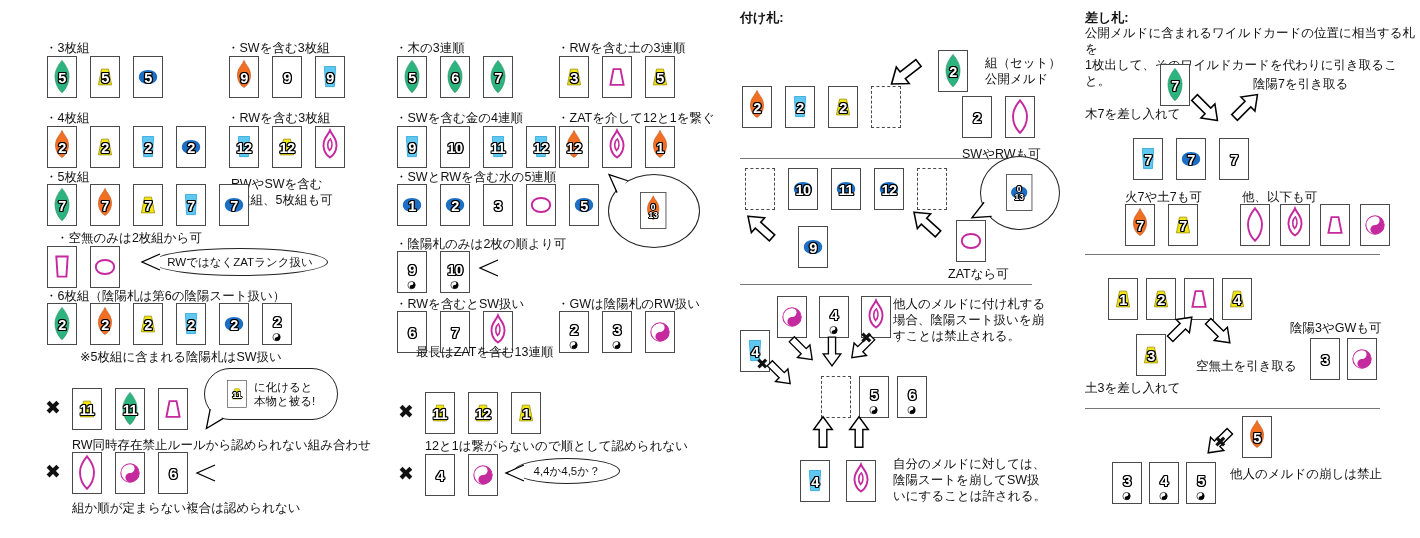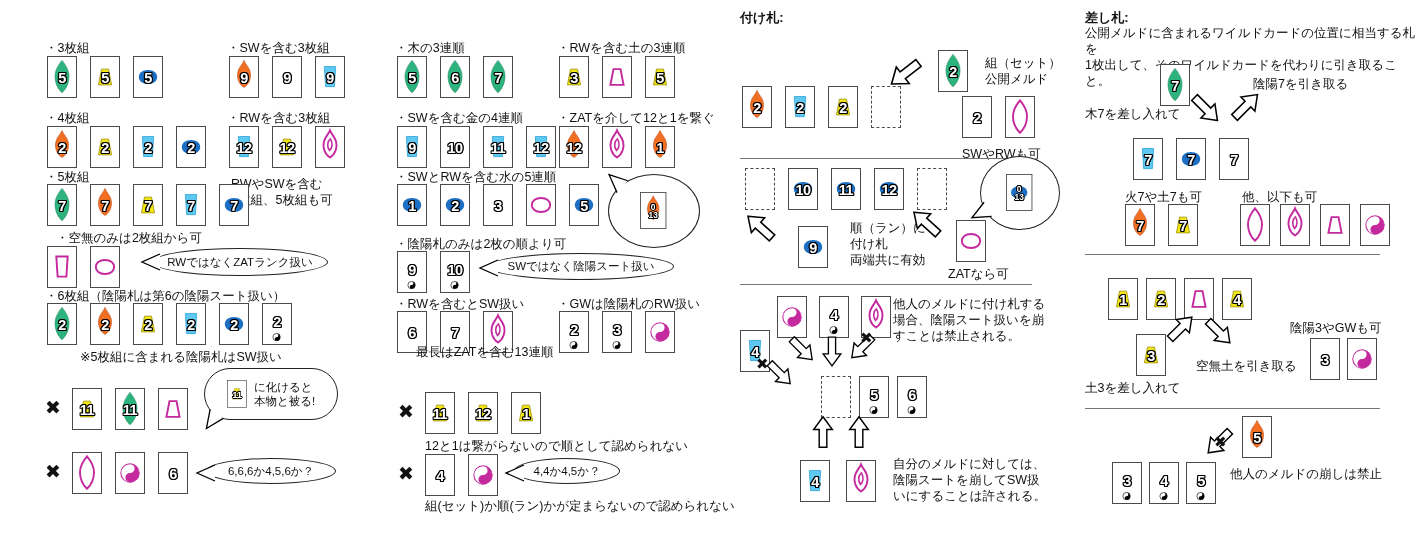--- a/index.html
+++ b/index.html
@@ -307,20 +307,21 @@
           </span>
           <span class="num">11</span>
         </div>
       </span>
     <span class="bt">に化けると
 本物と被る!</span>
   </div>
   <svg class="tail" style="left:200px;top:410px;transform:rotate(-55deg)" width="22" height="24" viewBox="0 0 22 24">
       <path d="M21 4 L3 12 L21 20" fill="#fff" stroke="#000" stroke-width="1.3"></path>
     </svg>
+  <div class="t" style="left:72px;top:437px">RW同時存在禁止ルールから認められない組み合わせ</div>
   <span class="x" style="left:45px;top:462px">✖</span>
   <div class="cards" style="left:72px;top:452px">
       <div class="card" style="left: 0px;">
         <span class="shape">
           <svg viewBox="0 0 32 44">
             <path d="M16 3 C21 9 24 15 24 21 C24 30 20 36 16 40 C12 36 8 30 8 21 C8 15 11 9 16 3 Z" fill="#fff" stroke="#c4299e" stroke-width="2.2"></path>
           </svg>
         </span>
       </div>
       <div class="card" style="left: 43px;">
@@ -332,26 +333,24 @@
   <circle cx="16" cy="16.75" r="1.7850000000000001" fill="#fff"></circle>
   <circle cx="16" cy="27.25" r="1.7850000000000001" fill="#c4299e"></circle>
             </g>
           </svg>
         </span>
       </div>
       <div class="card" style="left: 86px;">
         <span class="num">6</span>
       </div>
     </div>
-  <div class="bub" style="left:206px;top:458px;width:130px;height:26px">
-    <span class="bt">6,6,6か4,5,6か？</span>
-  </div>
   <svg class="tail" style="left:194px;top:461px" width="22" height="24" viewBox="0 0 22 24">
       <path d="M21 4 L3 12 L21 20" fill="#fff" stroke="#000" stroke-width="1.3"></path>
     </svg>
+  <div class="t" style="left:72px;top:500px">組か順が定まらない複合は認められない</div>
 
   <div class="t" style="left:395px;top:40px">・木の3連順</div>
   <div class="cards" style="left:397px;top:56px">
       <div class="card" style="left: 0px;">
         <span class="shape">
           <svg viewBox="0 0 32 44">
             <path d="M16 3 C21 9 24 15 24 21 C24 30 20 36 16 40 C12 36 8 30 8 21 C8 15 11 9 16 3 Z" fill="#2db37e" stroke="#1d8a5f" stroke-width="0.7"></path>
           </svg>
         </span>
         <span class="num">5</span>
@@ -530,23 +529,20 @@
             <g>
   <circle cx="15.5" cy="37" r="4.2" fill="#fff" stroke="#000" stroke-width="0.7"></circle>
   <path d="M15.5 32.8 a4.2 4.2 0 0 1 0 8.4 a2.1 2.1 0 0 1 0 -4.2 a2.1 2.1 0 0 0 0 -4.2 Z" fill="#000"></path>
   <circle cx="15.5" cy="34.9" r="0.8" fill="#fff"></circle>
   <circle cx="15.5" cy="39.1" r="0.8" fill="#000"></circle>
             </g>
           </svg>
         </span>
       </div>
     </div>
-  <div class="bub" style="left:488px;top:253px;width:186px;height:27px">
-    <span class="bt">SWではなく陰陽スート扱い</span>
-  </div>
   <svg class="tail" style="left:477px;top:256px" width="22" height="24" viewBox="0 0 22 24">
       <path d="M21 4 L3 12 L21 20" fill="#fff" stroke="#000" stroke-width="1.3"></path>
     </svg>
   <div class="t" style="left:395px;top:296px">・RWを含むとSW扱い</div>
   <div class="cards" style="left:397px;top:311px">
       <div class="card" style="left: 0px;">
         <span class="num">6</span>
       </div>
       <div class="card" style="left: 43px;">
         <span class="num">7</span>
@@ -647,21 +643,20 @@
           </svg>
         </span>
       </div>
     </div>
   <div class="bub" style="left:514px;top:458px;width:106px;height:26px">
     <span class="bt">4,4か4,5か？</span>
   </div>
   <svg class="tail" style="left:503px;top:461px" width="22" height="24" viewBox="0 0 22 24">
       <path d="M21 4 L3 12 L21 20" fill="#fff" stroke="#000" stroke-width="1.3"></path>
     </svg>
-  <div class="t" style="left:425px;top:498px">組(セット)か順(ラン)かが定まらないので認められない</div>
 
   <div class="t hd b" style="left:740px;top:10px">付け札:</div>
   <div class="cards" style="left:938px;top:50px">
       <div class="card" style="left: 0px;">
         <span class="shape">
           <svg viewBox="0 0 32 44">
             <path d="M16 3 C21 9 24 15 24 21 C24 30 20 36 16 40 C12 36 8 30 8 21 C8 15 11 9 16 3 Z" fill="#2db37e" stroke="#1d8a5f" stroke-width="0.7"></path>
           </svg>
         </span>
         <span class="num">2</span>
@@ -750,23 +745,20 @@
   <div class="cards" style="left:798px;top:226px">
       <div class="card" style="left: 0px;">
         <span class="shape">
           <svg viewBox="0 0 32 44">
             <path d="M16 14 C22.5 14 26.5 17.5 26.5 22 C26.5 26.5 22.5 30 16 30 C9.5 30 5.5 26.5 5.5 22 C5.5 17.5 9.5 14 16 14 Z" fill="#1d6fc4" stroke="none" stroke-width="0"></path>
           </svg>
         </span>
         <span class="num">9</span>
       </div>
     </div>
-  <div class="t" style="left:850px;top:220px">順（ラン）に
-付け札
-両端共に有効</div>
   <div class="cards" style="left:956px;top:220px">
       <div class="card" style="left: 0px;">
         <span class="shape">
           <svg viewBox="0 0 32 44">
             <path d="M16 14 C22.5 14 26.5 17.5 26.5 22 C26.5 26.5 22.5 30 16 30 C9.5 30 5.5 26.5 5.5 22 C5.5 17.5 9.5 14 16 14 Z" fill="#fff" stroke="#c4299e" stroke-width="2.2"></path>
           </svg>
         </span>
       </div>
     </div>
   <div class="bub" style="left:980px;top:156px;width:80px;height:74px;border-radius:50%">

